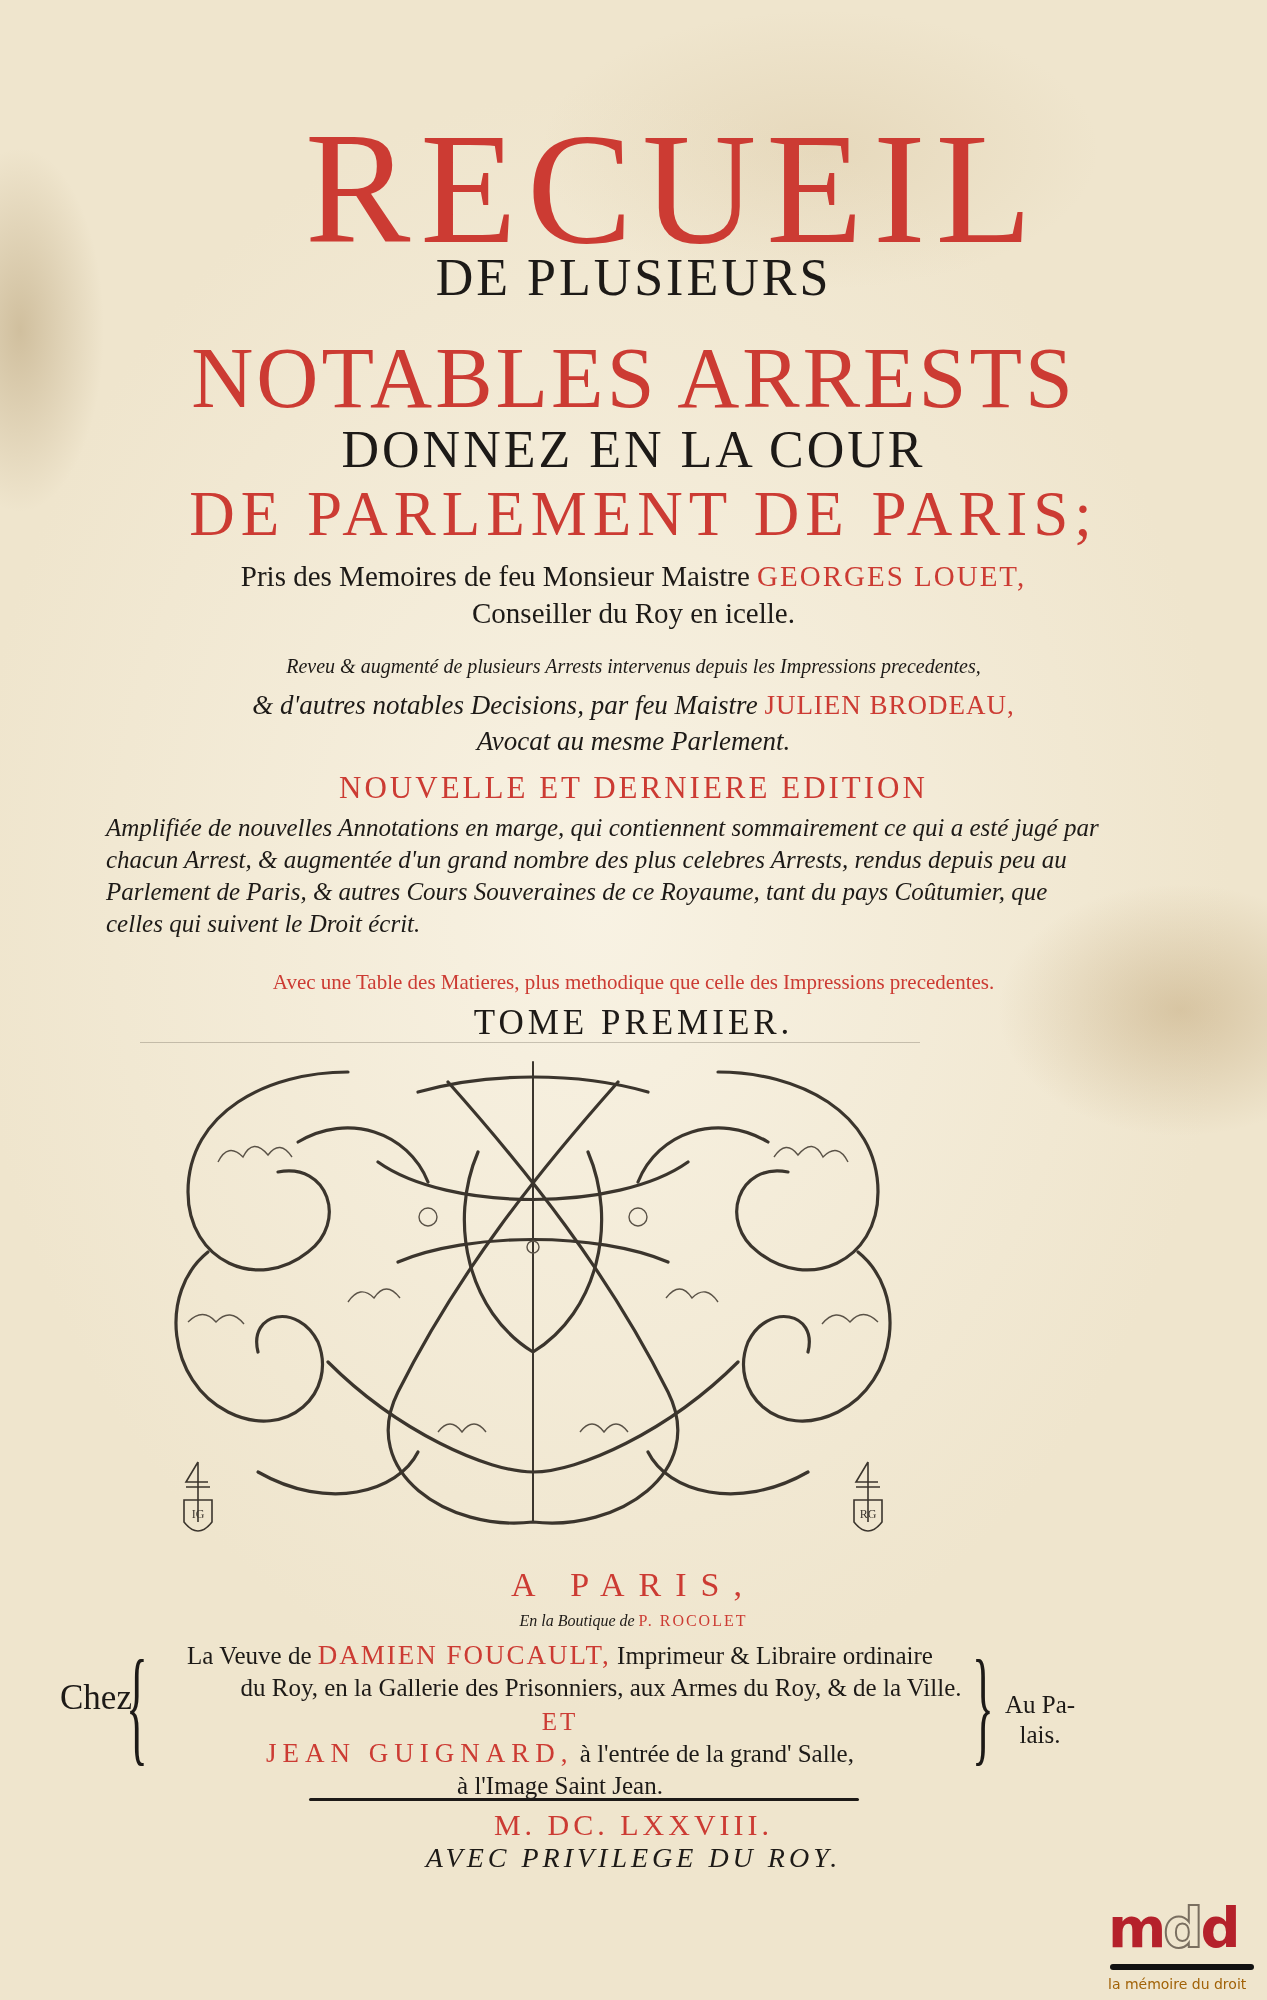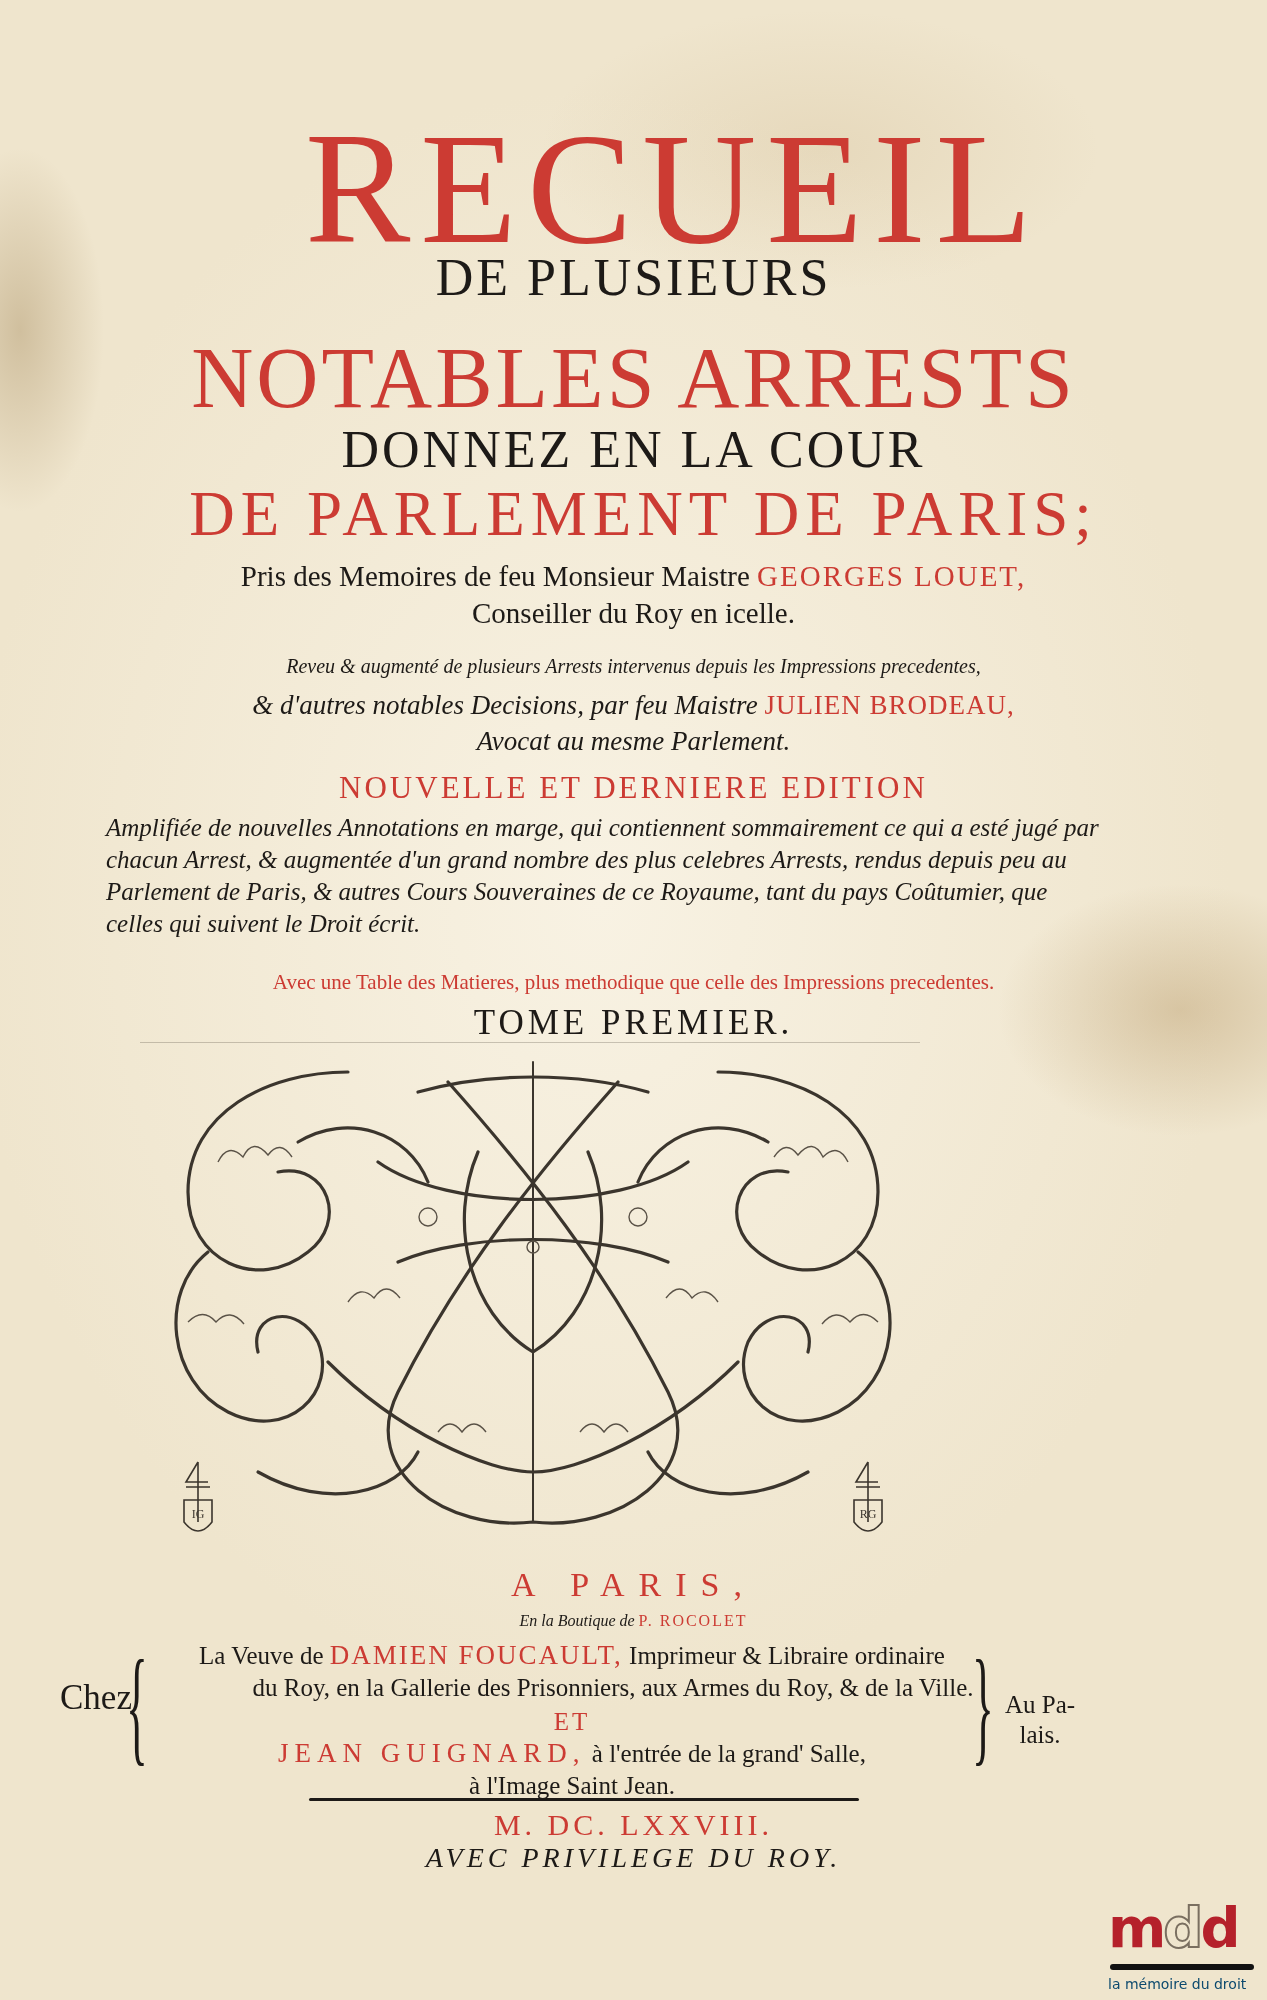--- a/index.html
+++ b/index.html
@@ -36,35 +36,35 @@
   .tome { top: 1003px; font-size: 35px; letter-spacing: 4px; }
   .rule-top { position: absolute; left: 140px; top: 1042px; width: 780px; height: 1px; background: rgba(60,50,40,0.25); }
   .ornament { position: absolute; left: 148px; top: 1052px; width: 770px; height: 500px; }
   .paris { top: 1566px; font-size: 34px; letter-spacing: 14px; }
   .bout { top: 1612px; font-size: 16px; }
   .pub-block { position: absolute; left: 60px; top: 1640px; width: 1040px; height: 150px; }
   .chez { position: absolute; left: 0; top: 38px; font-size: 35px; }
   .brace-l { position: absolute; left: 66px; top: 0px; font-size: 130px; line-height: 1; transform: scaleX(0.35); transform-origin: left top; color: #1d1a17; }
   .brace-r { position: absolute; left: 912px; top: 0px; font-size: 130px; line-height: 1; transform: scaleX(0.35); transform-origin: left top; color: #1d1a17; }
   .aupa { position: absolute; left: 945px; top: 50px; font-size: 25px; line-height: 30px; text-align: center; }
-  .publine { position: absolute; left: 92px; width: 840px; text-align: center; white-space: nowrap; font-size: 25px; }
+  .publine { position: absolute; left: 80px; width: 840px; text-align: center; white-space: nowrap; font-size: 25px; }
   .pl1 { top: 0px; }
   .pl2 { top: 34px; padding-left: 41px; }
   .pl3 { top: 68px; letter-spacing: 3px; }
   .pl4 { top: 98px; letter-spacing: 0px; }
   .pl5 { top: 132px; }
   .pl1 .caps, .pl4 .caps { letter-spacing: 2px; font-size: 27px; }
   .rule-bottom { position: absolute; left: 309px; top: 1798px; width: 550px; height: 3px; background: #1d1a17; border-radius: 2px; }
   .year { top: 1808px; font-size: 30px; letter-spacing: 4px; }
   .priv { top: 1842px; font-size: 28px; letter-spacing: 4px; font-style: italic; }
   .logo { position: absolute; left: 1108px; top: 1900px; width: 150px; height: 96px; }
   .logo-mark { font-family: "DejaVu Sans", sans-serif; font-size: 56px; line-height: 1; color: #b5212b; font-weight: bold; letter-spacing: -3px; position: absolute; left: 0; top: 0; }
   .logo-mark .outline { color: transparent; -webkit-text-stroke: 2px #7a6f60; }
   .logo-bar { position: absolute; left: 2px; top: 64px; width: 144px; height: 6px; background: #111; border-radius: 3px; }
-  .logo-tag { position: absolute; left: 0; top: 76px; font-family: "DejaVu Sans", sans-serif; font-size: 14px; color: #0c4a6e; white-space: nowrap; }
+  .logo-tag { position: absolute; left: 0; top: 76px; font-family: "DejaVu Sans", sans-serif; font-size: 14px; color: #a16207; white-space: nowrap; }
 </style>
 </head>
 <body>
 
 <div class="page">
 
   <div class="line title-main red">RECUEIL</div>
   <div class="line sub1">DE PLUSIEURS</div>
   <div class="line title2 red">NOTABLES ARRESTS</div>
   <div class="line sub2">DONNEZ EN LA COUR</div>

